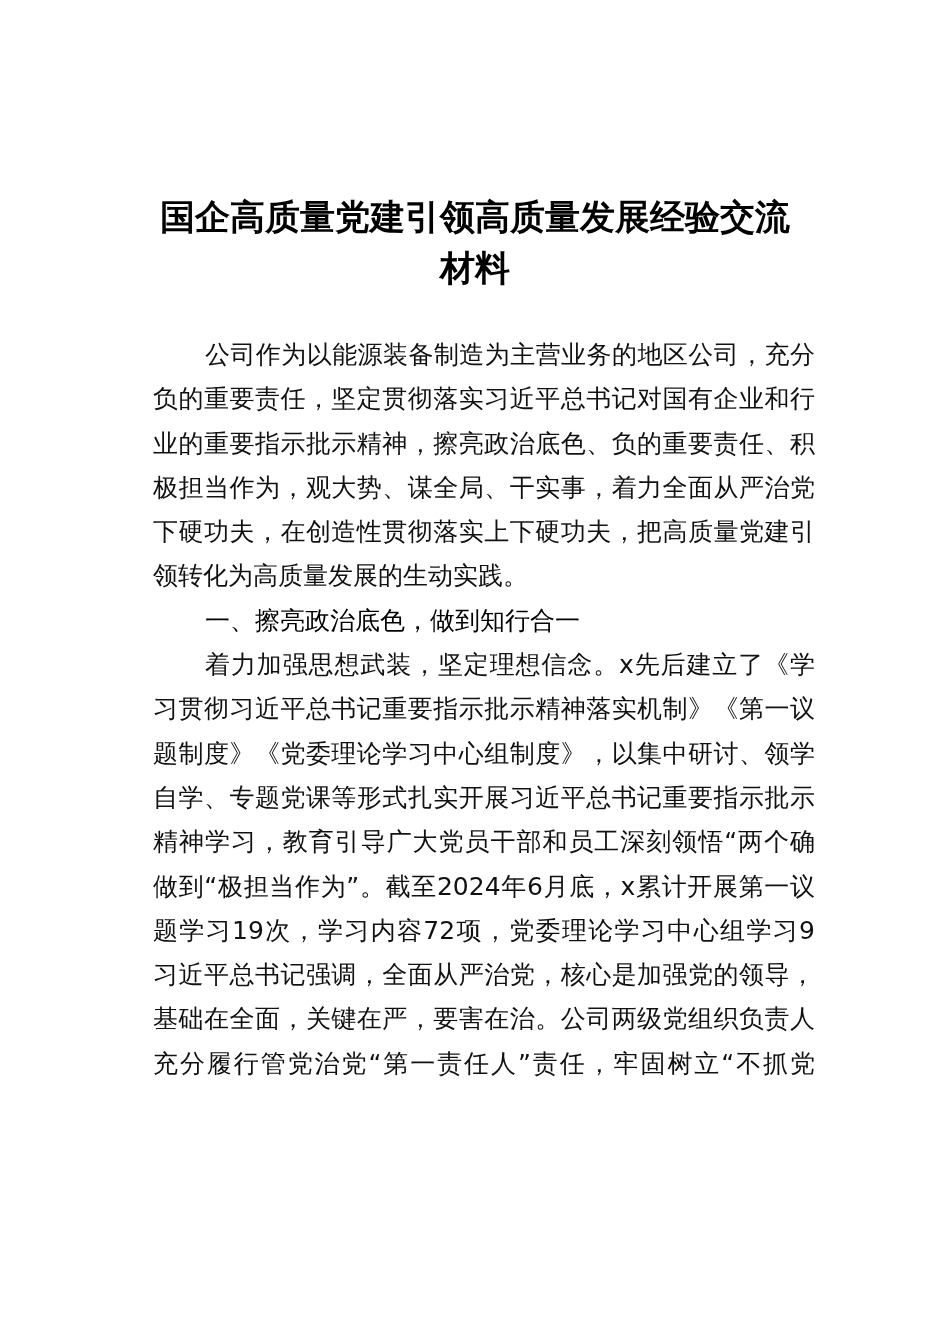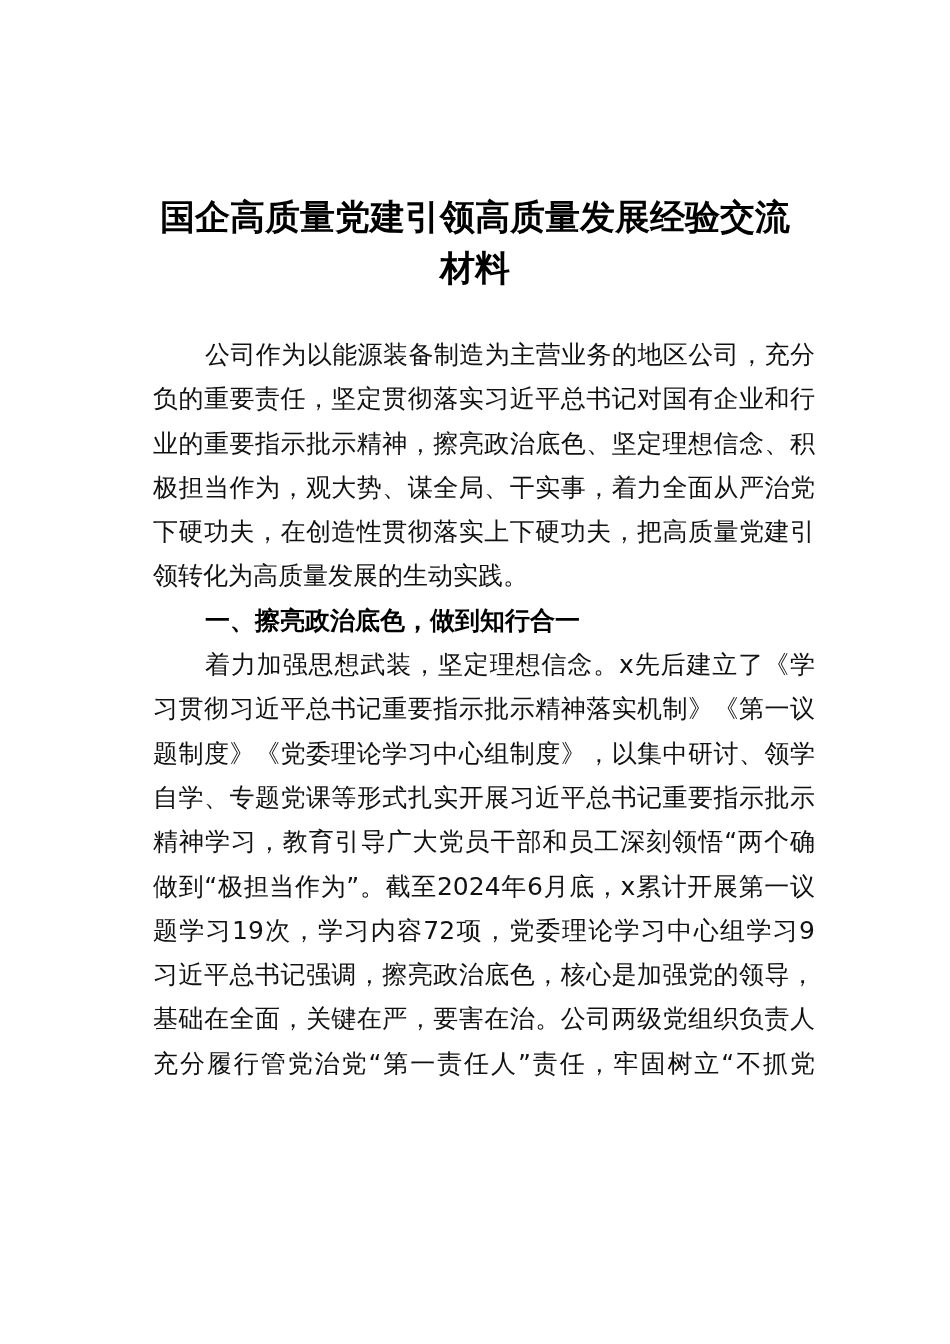--- a/index.html
+++ b/index.html
@@ -10,46 +10,46 @@
            font-family: "DejaVu Serif", serif; font-weight: bold; font-size: 35px;
            letter-spacing: 0px; color: #000; line-height: 40px; white-space: nowrap; }
   .title-1 { top: 165px; margin-top: 32px; }
   .title-2 { top: 248px; }
   .body { position: absolute; left: 145px; top: 333px; width: 662px; margin-left: 8px; }
   .line { height: 44.3px; line-height: 44.3px; font-size: 25px; white-space: nowrap;
           text-align: justify; text-align-last: justify; color: #111;
           font-family: "DejaVu Sans", sans-serif; font-weight: normal; }
   .line.indent { padding-left: 52px; }
   .line.last { text-align-last: left; }
-  .line.heading { font-weight: bold; text-align-last: left; padding-left: 52px; color: #000; }
+  .line.heading { font-weight: normal; text-align-last: left; padding-left: 52px; color: #000; }
 </style>
 </head>
 <body>
 
 <div class="page">
 
   <div class="title title-1">国企高质量党建引领高质量发展经验交流</div>
   <div class="title title-2">材料</div>
 
   <div class="body">
 
     <div class="line indent">公司作为以能源装备制造为主营业务的地区公司，充分</div>
     <div class="line">负的重要责任，坚定贯彻落实习近平总书记对国有企业和行</div>
-    <div class="line">业的重要指示批示精神，擦亮政治底色、坚定理想信念、积</div>
+    <div class="line">业的重要指示批示精神，擦亮政治底色、负的重要责任、积</div>
     <div class="line">极担当作为，观大势、谋全局、干实事，着力全面从严治党</div>
     <div class="line">下硬功夫，在创造性贯彻落实上下硬功夫，把高质量党建引</div>
     <div class="line last">领转化为高质量发展的生动实践。</div>
 
     <div class="line heading">一、擦亮政治底色，做到知行合一</div>
 
     <div class="line indent">着力加强思想武装，坚定理想信念。x先后建立了《学</div>
     <div class="line">习贯彻习近平总书记重要指示批示精神落实机制》《第一议</div>
     <div class="line">题制度》《党委理论学习中心组制度》，以集中研讨、领学</div>
     <div class="line">自学、专题党课等形式扎实开展习近平总书记重要指示批示</div>
     <div class="line">精神学习，教育引导广大党员干部和员工深刻领悟“两个确</div>
     <div class="line">做到“极担当作为”。截至2024年6月底，x累计开展第一议</div>
     <div class="line">题学习19次，学习内容72项，党委理论学习中心组学习9</div>
-    <div class="line">习近平总书记强调，擦亮政治底色，核心是加强党的领导，</div>
+    <div class="line">习近平总书记强调，全面从严治党，核心是加强党的领导，</div>
     <div class="line">基础在全面，关键在严，要害在治。公司两级党组织负责人</div>
     <div class="line">充分履行管党治党“第一责任人”责任，牢固树立“不抓党</div>
   </div>
 
 </div>
 
 </body></html>

